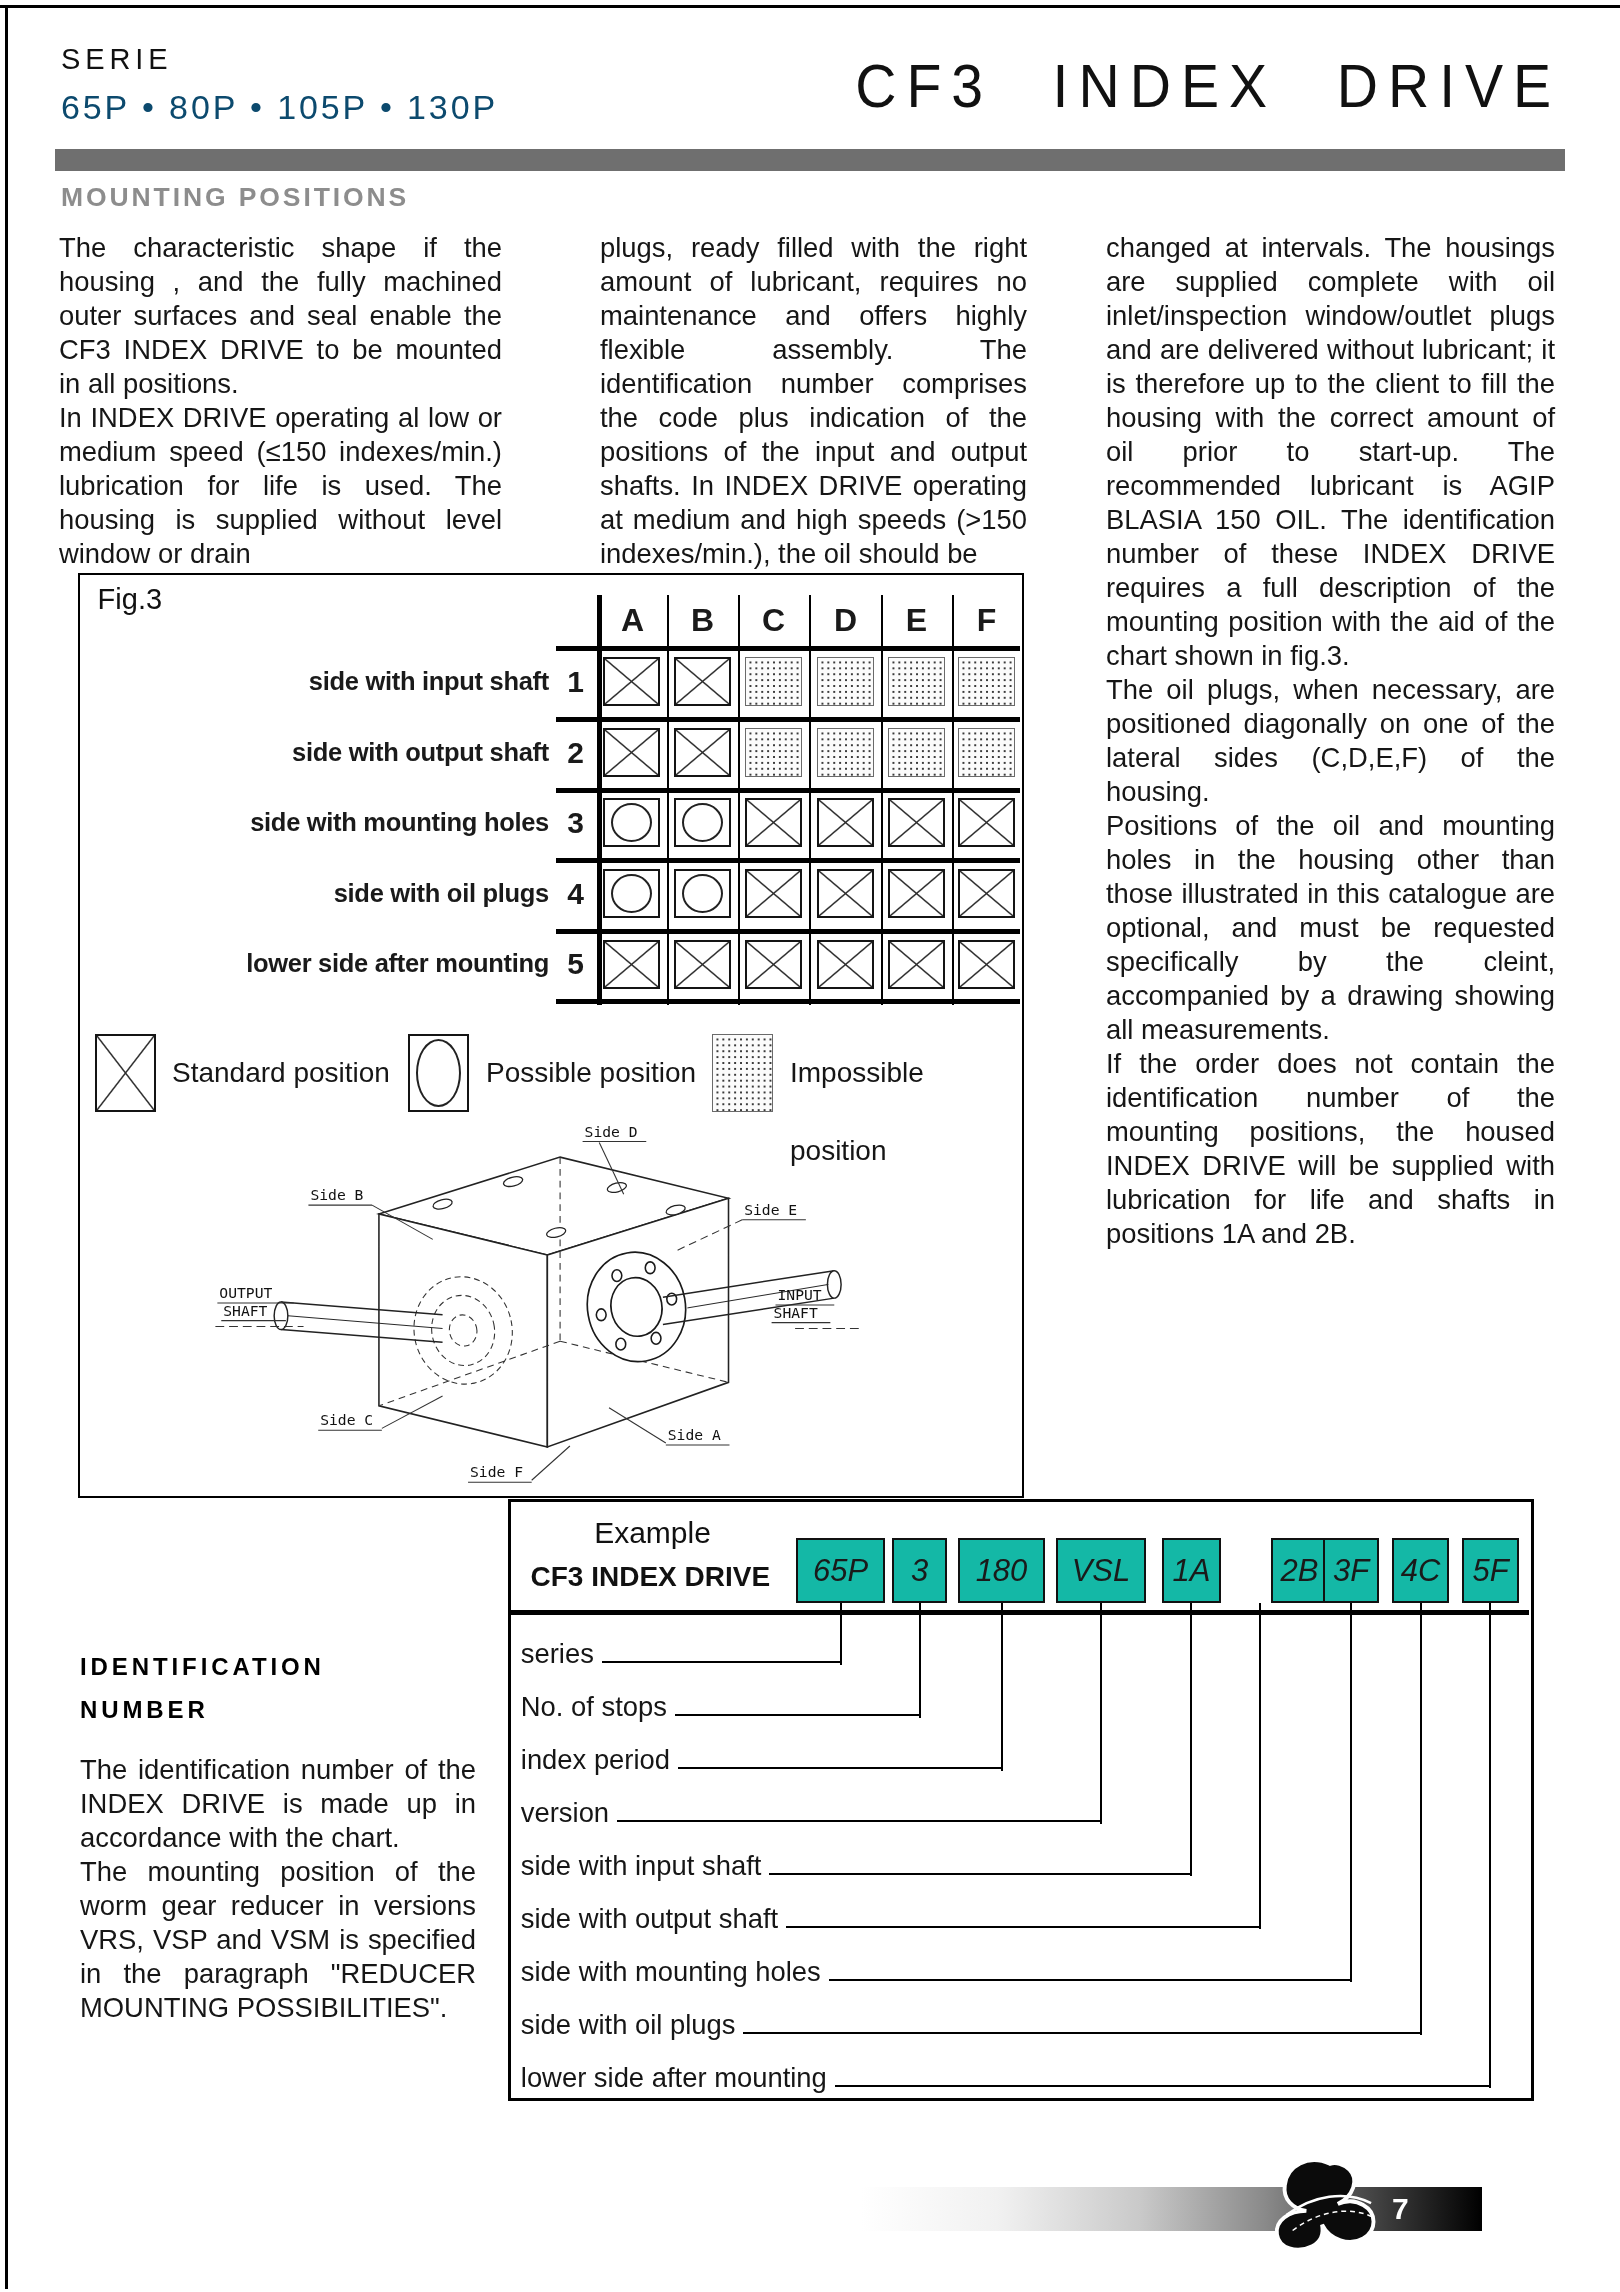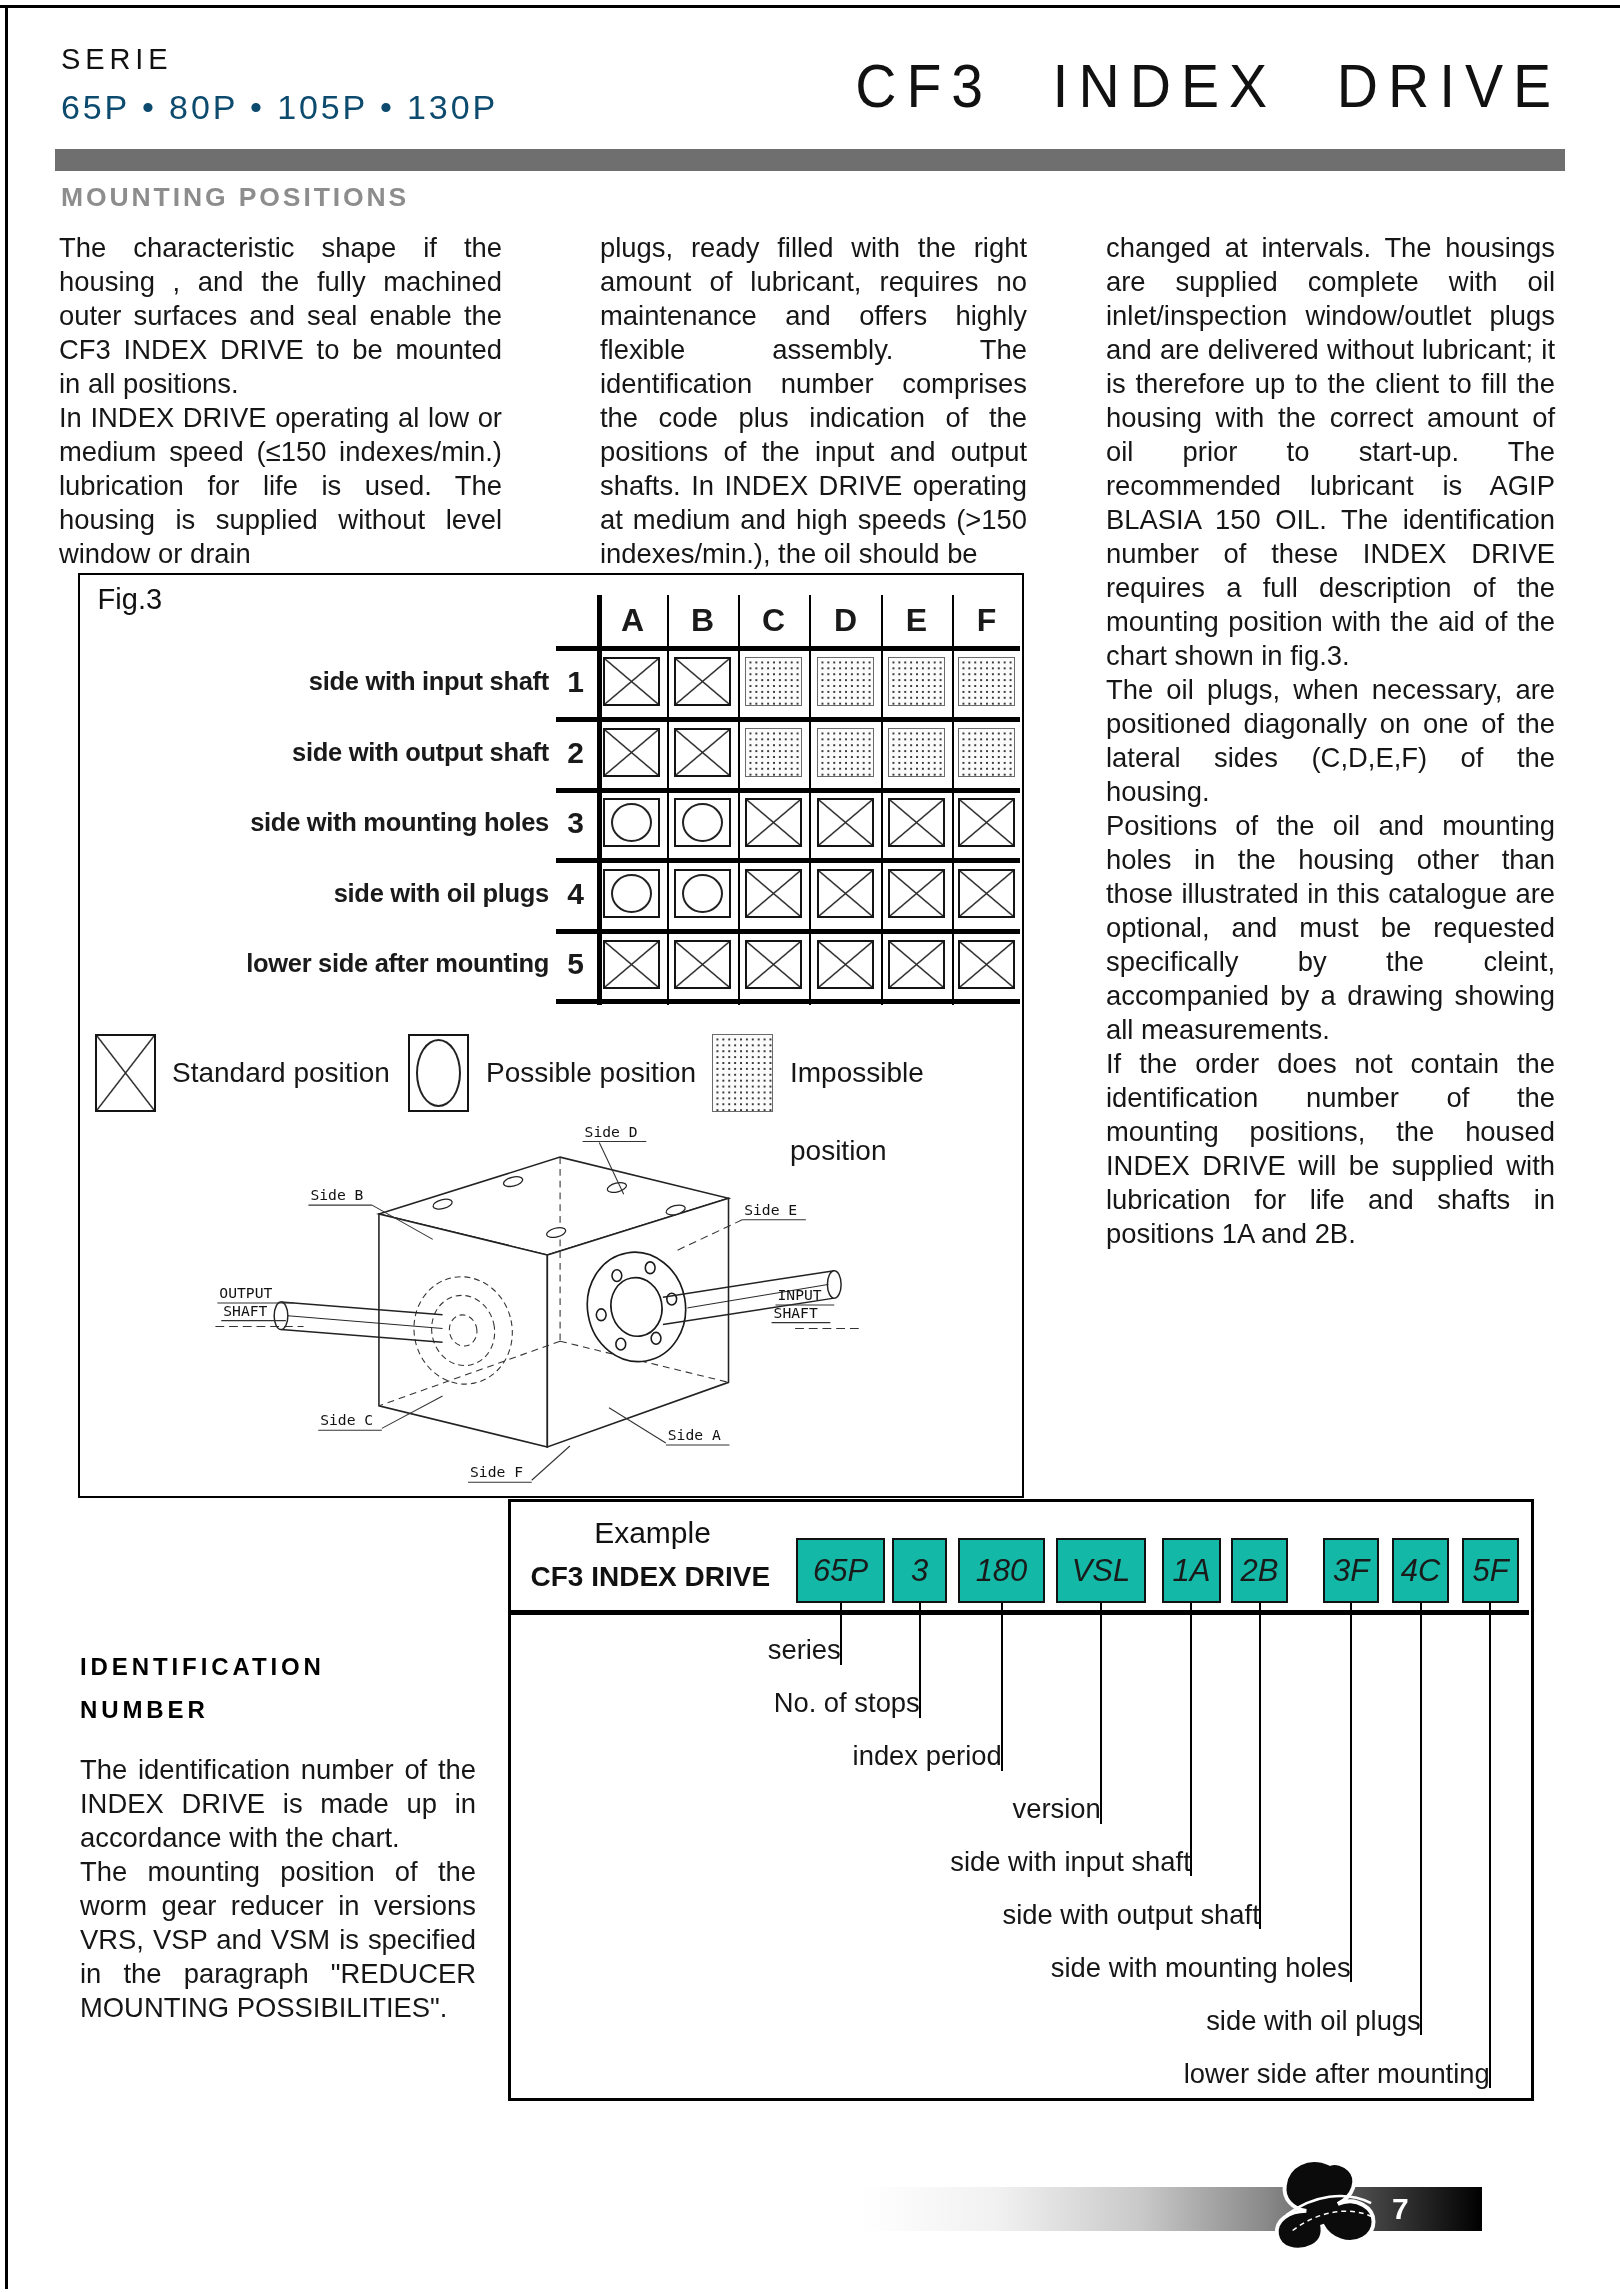--- a/index.html
+++ b/index.html
@@ -28,21 +28,21 @@
       linear-gradient(to top right,transparent calc(50% - 1.3px),#2c2c2c calc(50% - 0.2px),#2c2c2c calc(50% + 0.2px),transparent calc(50% + 1.3px)),
       linear-gradient(to bottom right,transparent calc(50% - 1.3px),#2c2c2c calc(50% - 0.2px),#2c2c2c calc(50% + 0.2px),transparent calc(50% + 1.3px));}
   .symP{border:2px solid #141414;}
   .symP::after{content:"";position:absolute;left:5.9px;right:5.9px;top:2.9px;bottom:2.9px;border:2px solid #222;border-radius:50%;}
   .symI{border:1px solid #6a6a6a;background-color:#fbfbfb;
         background-image:radial-gradient(#3b3b3b 1px,transparent 1.2px);background-size:5.9px 5.9px;background-position:1.5px 1.5px;}
   .legend-label{position:absolute;font-size:28px;line-height:78px;color:#161616;}
   
   .exbox{position:absolute;left:508px;top:1499px;width:1026px;height:602px;border:3.9px solid #000;background:#fff;box-sizing:border-box;}
   .codebox{position:absolute;border:2px solid #111;font-style:italic;font-size:31px;text-align:center;background:#14b8a6;box-sizing:border-box;}
-  .exrow{position:absolute;display:flex;align-items:flex-end;flex-direction:column;}
+  .exrow{position:absolute;display:flex;align-items:flex-end;}
   .exrow .txt{font-size:27.4px;line-height:29px;white-space:nowrap;color:#161616;}
   .exrow .ln{flex:1;border-bottom:2px solid #000;margin:0 0 4.9px 7.8px;}
   .extitle1{position:absolute;left:29px;top:13.7px;width:225px;text-align:center;font-size:30px;color:#111;}
   .extitle2{position:absolute;left:7.8px;top:59px;width:263px;text-align:center;font-size:28px;font-weight:bold;color:#111;}
   
   .idhead{position:absolute;left:80px;top:1645px;font-weight:bold;color:#000000;font-size:24px;letter-spacing:3.9px;line-height:43px;white-space:pre-line;}
   .idpara{position:absolute;left:80px;top:1753px;width:396px;font-size:27.4px;line-height:34px;text-align:justify;white-space:pre-line;color:#161616;}
   
   .fbar{position:absolute;left:861px;top:2187px;width:621px;height:44px;
         background:linear-gradient(90deg,#ffffff 0%,#f1f1f1 22%,#c9c9c9 45%,#8a8a8a 65%,#2e2e2e 88%,#000 100%);}
@@ -261,21 +261,21 @@
         <div class="exrow" style="left: 9.8px; top: 292px; width: 580px; height: 33px;">
           <div class="txt">version</div>
           <div class="ln"></div>
         </div>
         <div class="codebox" style="left: 651px; top: 36px; width: 59px; height: 65px; line-height: 61px;">1A</div>
         <div class="exvline" style="left: 679px; top: 101px; width: 2px; height: 273px;"></div>
         <div class="exrow" style="left: 9.8px; top: 345px; width: 670px; height: 33px;">
           <div class="txt">side with input shaft</div>
           <div class="ln"></div>
         </div>
-        <div class="codebox" style="left: 720px; top: 36px; width: 57px; height: 65px; line-height: 61px;">2B</div>
+        <div class="codebox" style="left: 760px; top: 36px; width: 57px; height: 65px; line-height: 61px;">2B</div>
         <div class="exvline" style="left: 748px; top: 101px; width: 2px; height: 326px;"></div>
         <div class="exrow" style="left: 9.8px; top: 398px; width: 739px; height: 33px;">
           <div class="txt">side with output shaft</div>
           <div class="ln"></div>
         </div>
         <div class="codebox" style="left: 812px; top: 36px; width: 56px; height: 65px; line-height: 61px;">3F</div>
         <div class="exvline" style="left: 839px; top: 101px; width: 2px; height: 379px;"></div>
         <div class="exrow" style="left: 9.8px; top: 451px; width: 830px; height: 33px;">
           <div class="txt">side with mounting holes</div>
           <div class="ln"></div>

